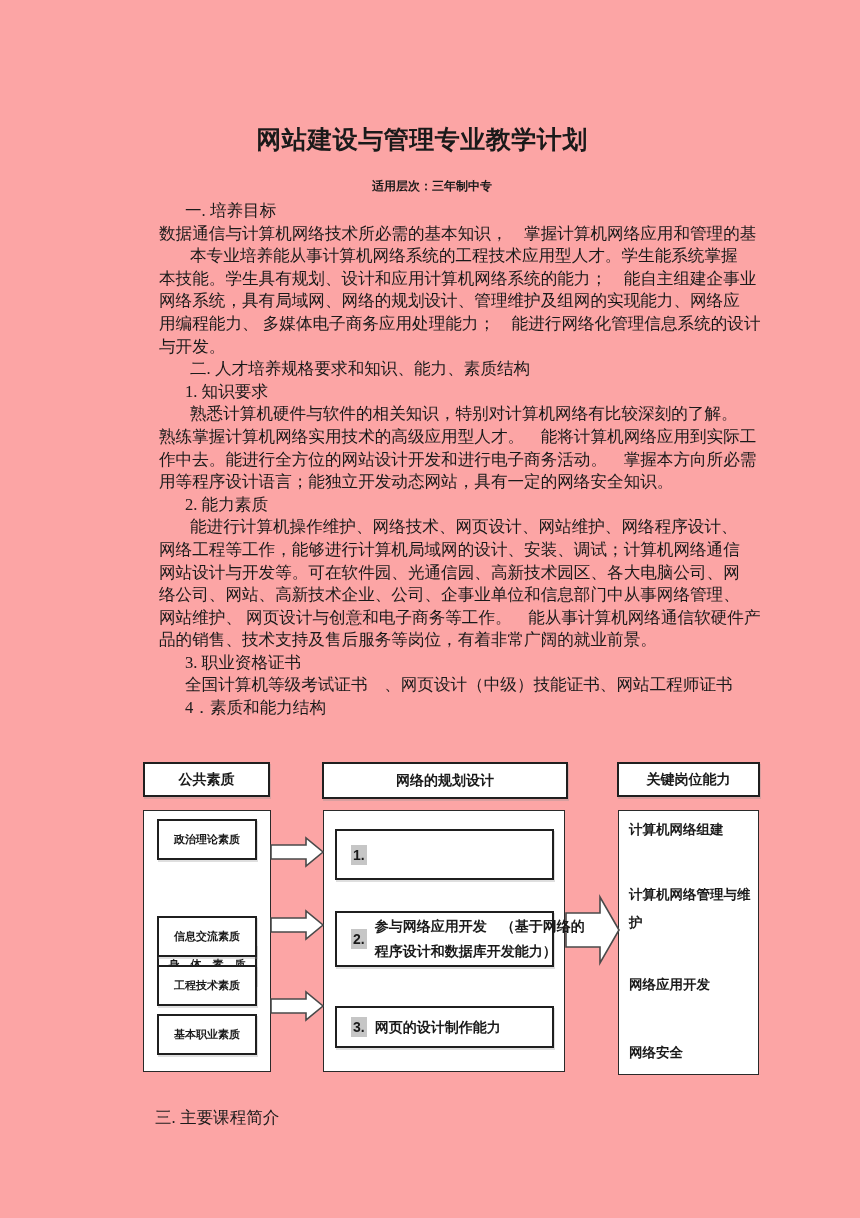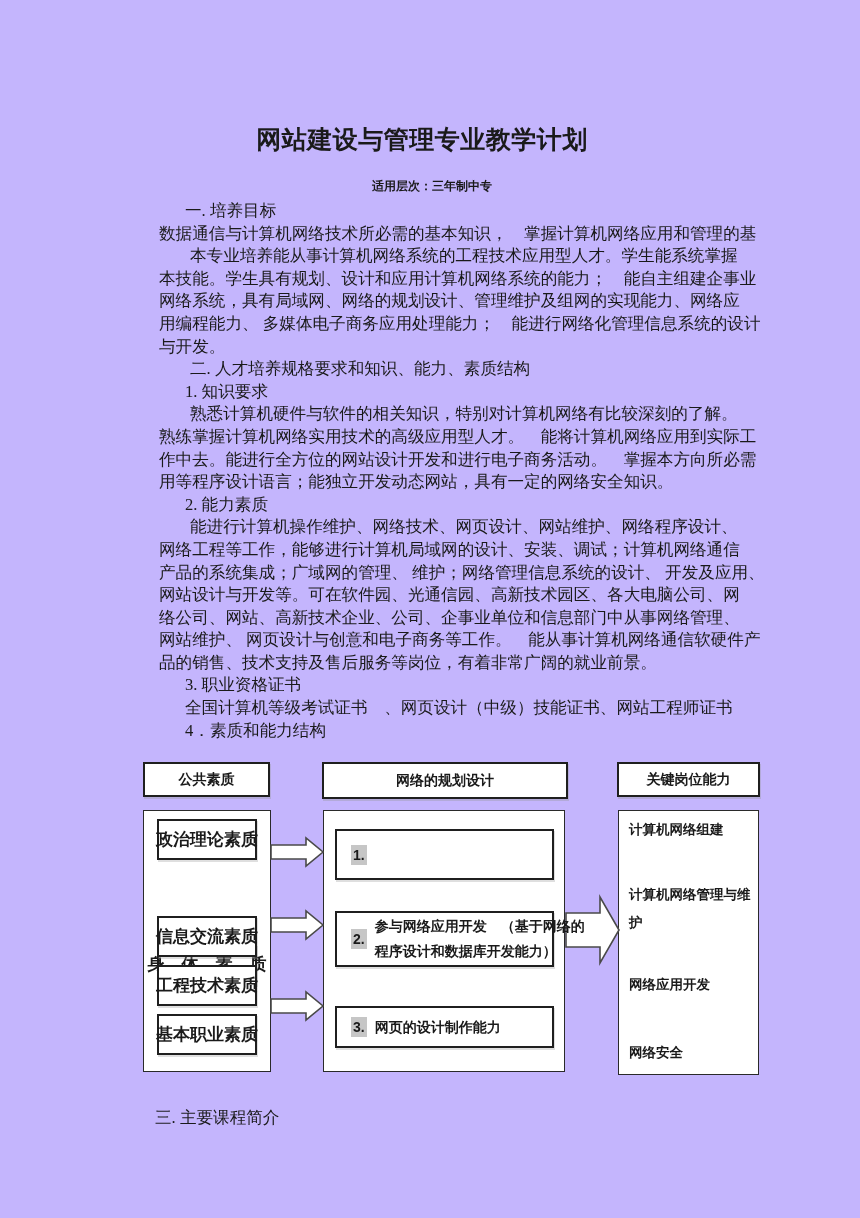--- a/index.html
+++ b/index.html
@@ -1,20 +1,20 @@
 <!DOCTYPE html>
 <html><head>
 <meta charset="utf-8">
 <style>
   html, body { margin: 0; padding: 0; background: #ffffff; }
   .page {
     position: relative;
     width: 860px;
     height: 1218px;
-    background: #c4b5fd;
+    background: #fca5a5;
     overflow: hidden;
     font-family: "Liberation Serif", "DejaVu Serif", serif;
     color: var(--text, #1a1a1a);
   }
   .doc-title {
     position: absolute;
     left: 117px; top: 123px; width: 610px;
     text-align: center;
     font-size: 25px;
     font-weight: 600;
@@ -57,21 +57,21 @@
     position: absolute;
     border: 1.5px solid #2a2a2a;
     background: #fff;
   }
   .pq-box {
     position: absolute;
     left: 157px; width: 96px; height: 37px;
     border: 2px solid #1f1f1f;
     background: #fff;
     display: flex; align-items: center; justify-content: center;
-    font-size: 17px; font-weight: 600;
+    font-size: 11px; font-weight: 600;
     white-space: nowrap;
     box-shadow: 1px 2px 0 rgba(150,150,150,.3);
   }
   .ab-box {
     position: absolute;
     left: 335px; width: 215px;
     border: 2px solid #1f1f1f;
     background: #fff;
     display: flex; align-items: center;
     padding-left: 0;
@@ -119,21 +119,20 @@
       <div class="tline ind-none">与开发。</div>
       <div class="tline ind-para">二. 人才培养规格要求和知识、能力、素质结构</div>
       <div class="tline ind-heading">1. 知识要求</div>
       <div class="tline ind-para">熟悉计算机硬件与软件的相关知识，特别对计算机网络有比较深刻的了解。</div>
       <div class="tline ind-none">熟练掌握计算机网络实用技术的高级应用型人才。　能将计算机网络应用到实际工</div>
       <div class="tline ind-none">作中去。能进行全方位的网站设计开发和进行电子商务活动。　掌握本方向所必需</div>
       <div class="tline ind-none">用等程序设计语言；能独立开发动态网站，具有一定的网络安全知识。</div>
       <div class="tline ind-heading">2. 能力素质</div>
       <div class="tline ind-para">能进行计算机操作维护、网络技术、网页设计、网站维护、网络程序设计、</div>
       <div class="tline ind-none">网络工程等工作，能够进行计算机局域网的设计、安装、调试；计算机网络通信</div>
-      <div class="tline ind-none">产品的系统集成；广域网的管理、 维护；网络管理信息系统的设计、 开发及应用、</div>
       <div class="tline ind-none">网站设计与开发等。可在软件园、光通信园、高新技术园区、各大电脑公司、网</div>
       <div class="tline ind-none">络公司、网站、高新技术企业、公司、企事业单位和信息部门中从事网络管理、</div>
       <div class="tline ind-none">网站维护、 网页设计与创意和电子商务等工作。　能从事计算机网络通信软硬件产</div>
       <div class="tline ind-none">品的销售、技术支持及售后服务等岗位，有着非常广阔的就业前景。</div>
       <div class="tline ind-heading">3. 职业资格证书</div>
       <div class="tline ind-heading">全国计算机等级考试证书　、网页设计（中级）技能证书、网站工程师证书</div>
       <div class="tline ind-heading">4．素质和能力结构</div>
     </div>
 
   <div>

